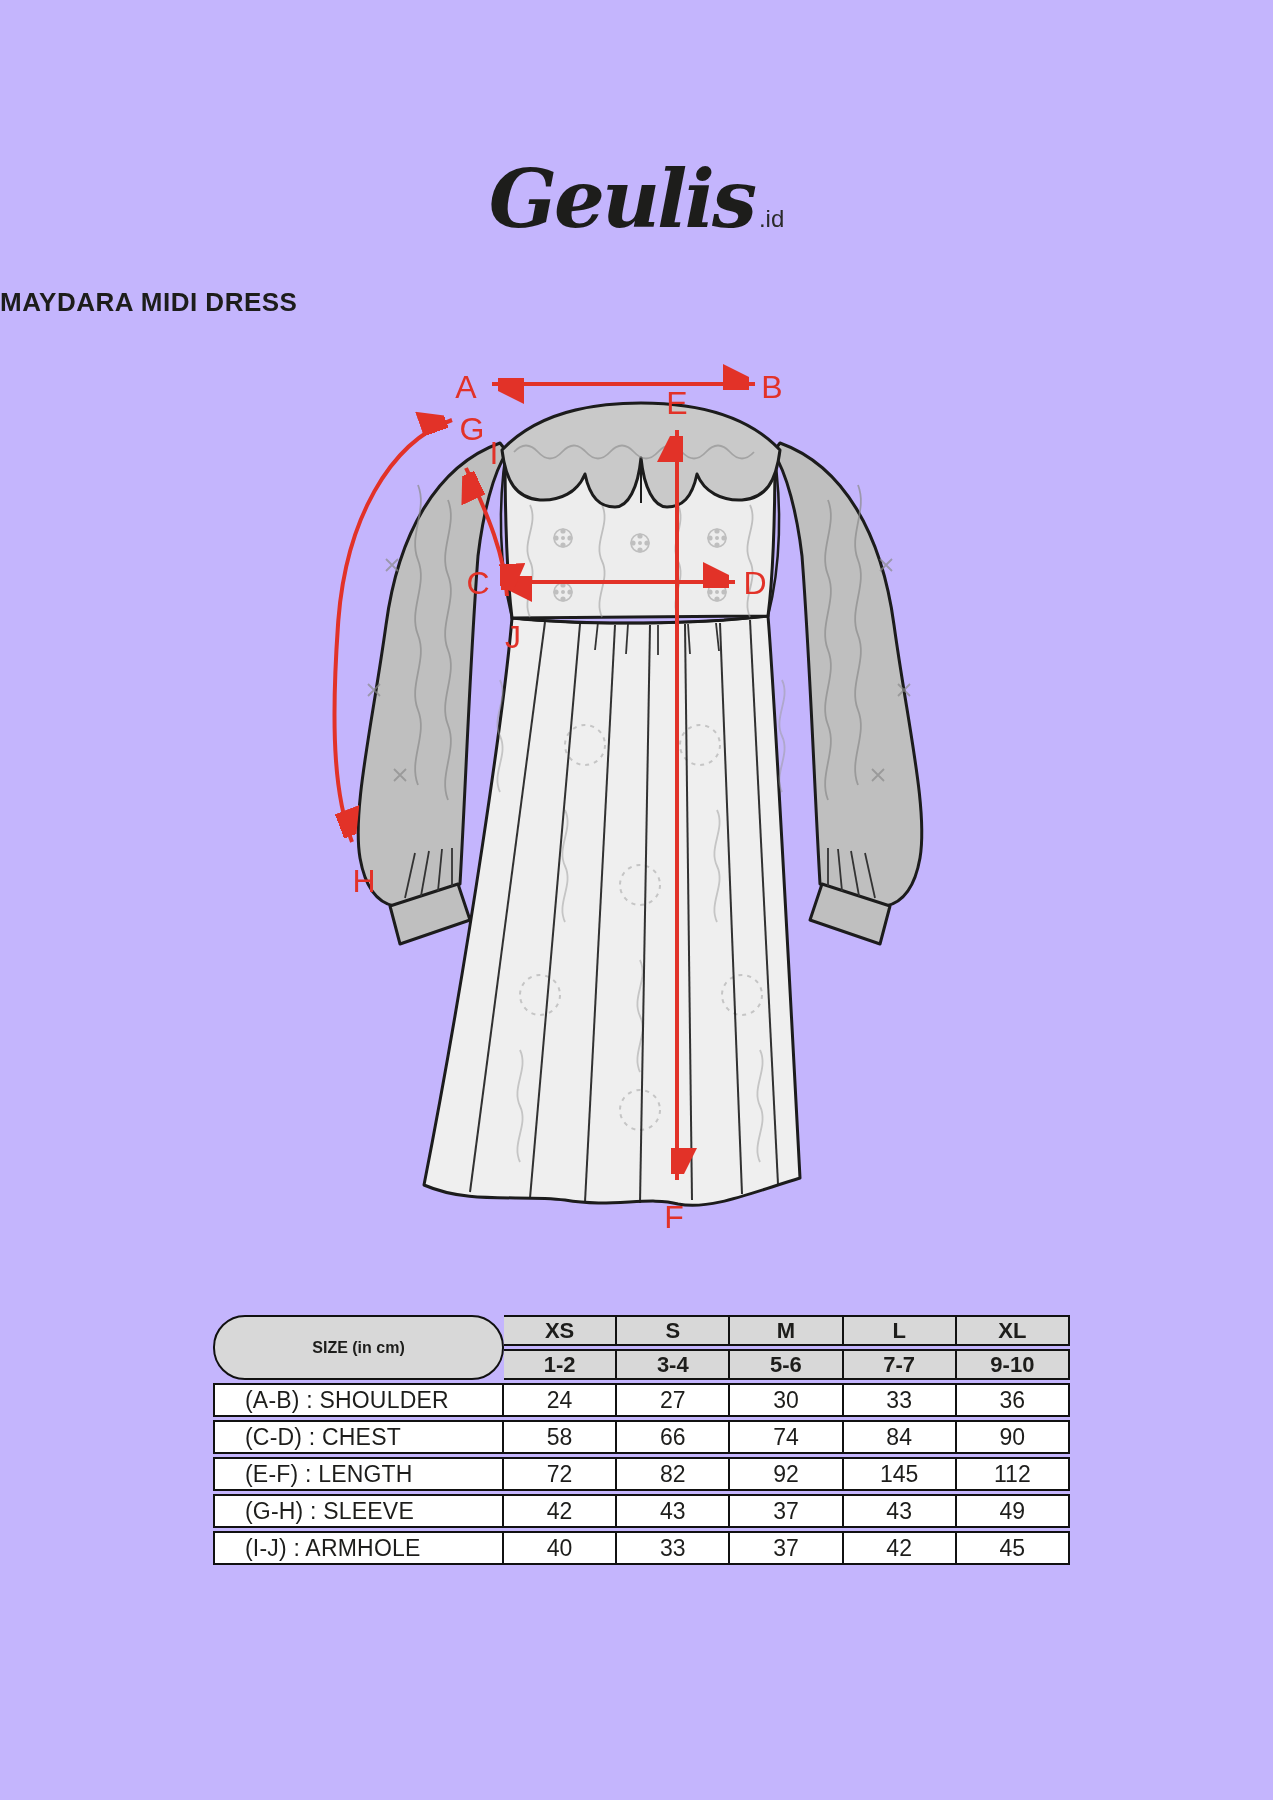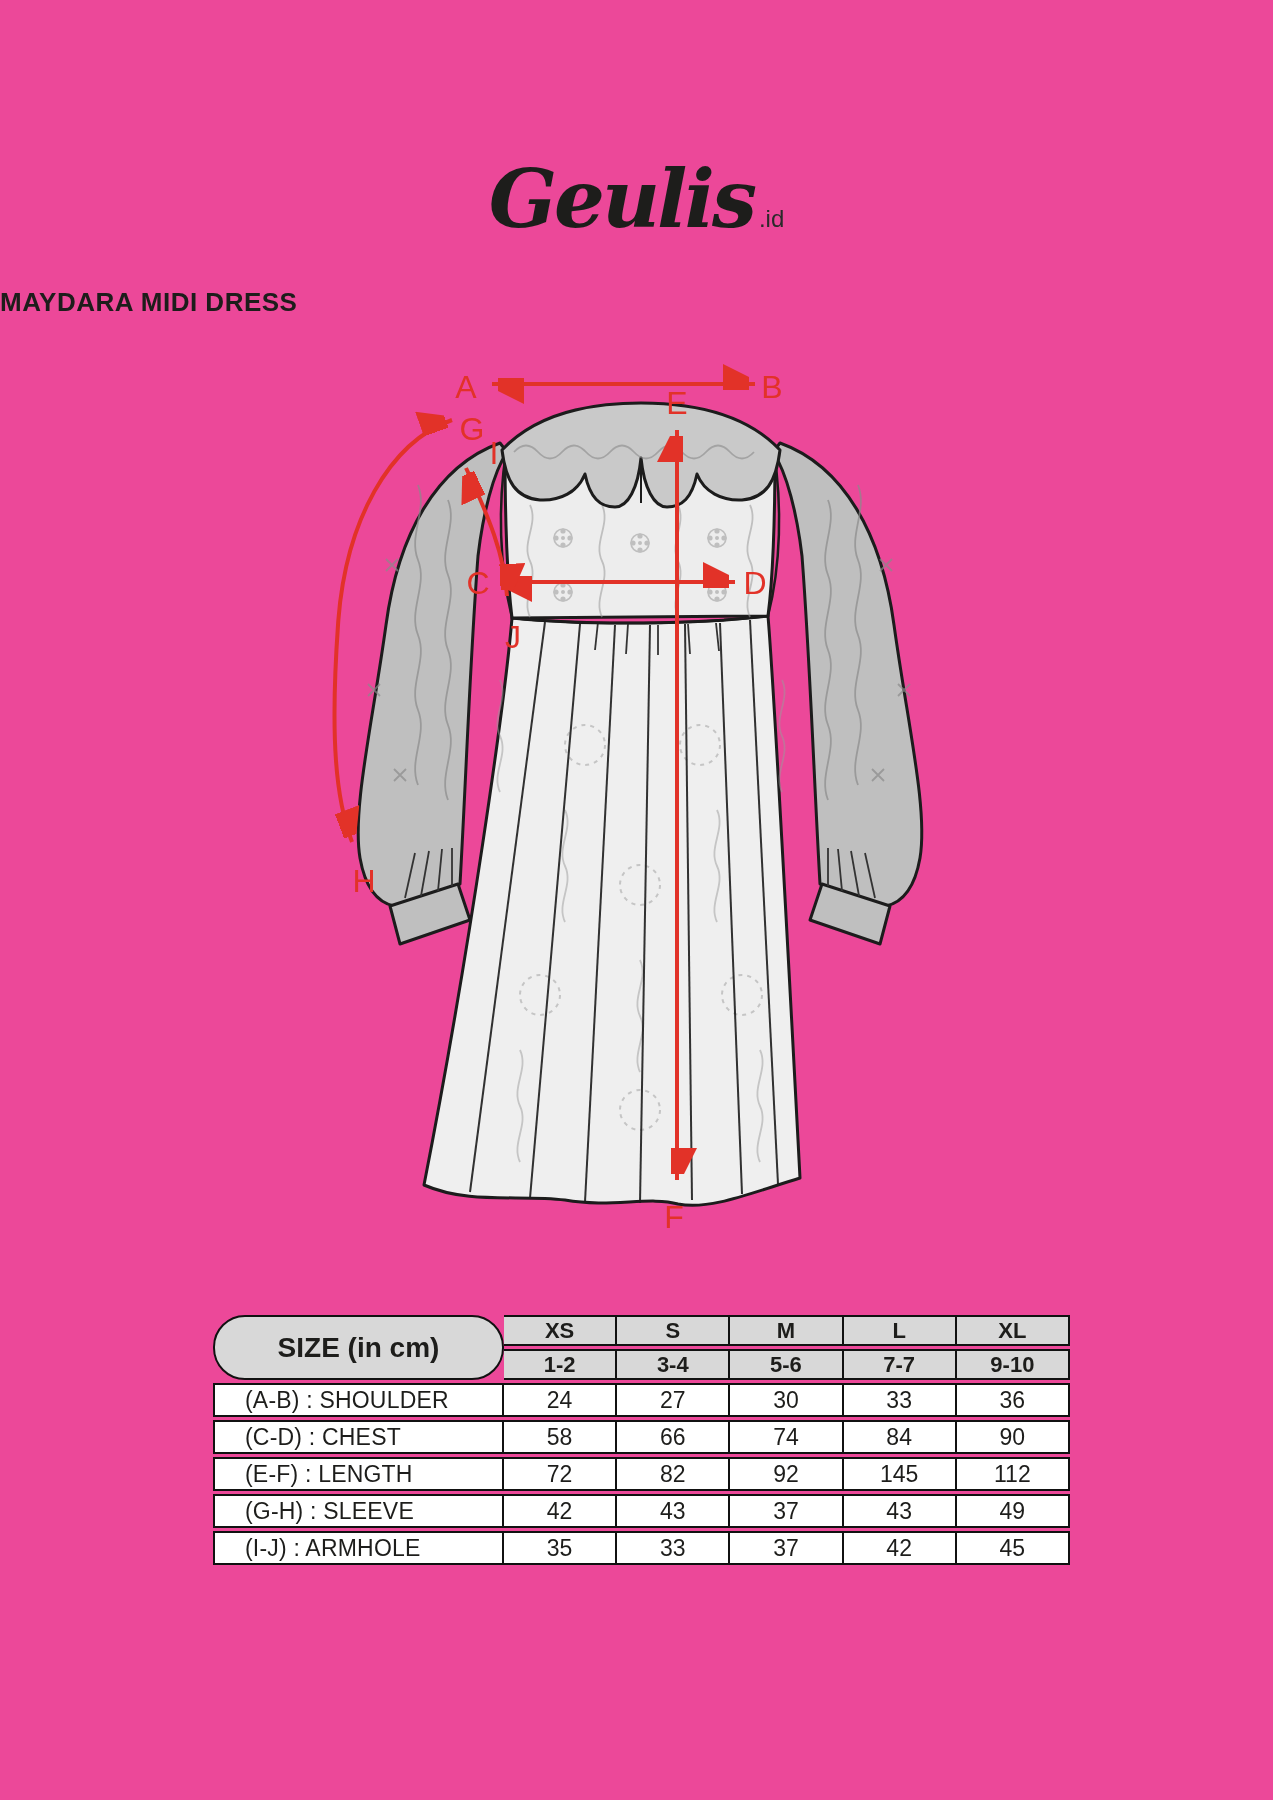--- a/index.html
+++ b/index.html
@@ -1,20 +1,20 @@
 <!DOCTYPE html>
 <html><head>
 <meta charset="utf-8">
 <style>
   html,body{margin:0;padding:0;background:#ffffff;}
   .page{
     position:relative;
     width:1273px;
     height:1800px;
-    background:#ec4899;
+    background:#c4b5fd;
     font-family:"Liberation Sans", sans-serif;
     color:#1d1d1b;
     overflow:hidden;
   }
   
   .logo{
     position:absolute;
     top:152px; left:0; right:0;
     text-align:center;
     white-space:nowrap;
@@ -70,21 +70,21 @@
   .size-table td + td,
   .size-table tr.hdr2 th{border-left:none;}
   .size-table th{
     background:#d8d8d8;
     font-size:22px;
     font-weight:700;
     height:27px;
   }
   .size-table th.corner{
     width:287px;
-    font-size:28px;
+    font-size:16px;
     border-radius:32px;
   }
   .size-table td{
     background:#ffffff;
     font-size:23px;
     font-weight:400;
     height:30px;
   }
   .size-table td.rowlabel{
     text-align:left;
@@ -321,21 +321,21 @@
     <tr>
       <td class="rowlabel">(G-H) : SLEEVE</td>
       <td>42</td>
       <td>43</td>
       <td>37</td>
       <td>43</td>
       <td>49</td>
     </tr>
     <tr>
       <td class="rowlabel">(I-J) : ARMHOLE</td>
-      <td>35</td>
+      <td>40</td>
       <td>33</td>
       <td>37</td>
       <td>42</td>
       <td>45</td>
     </tr>
   </tbody>
     </table>
 
 </div>
 

